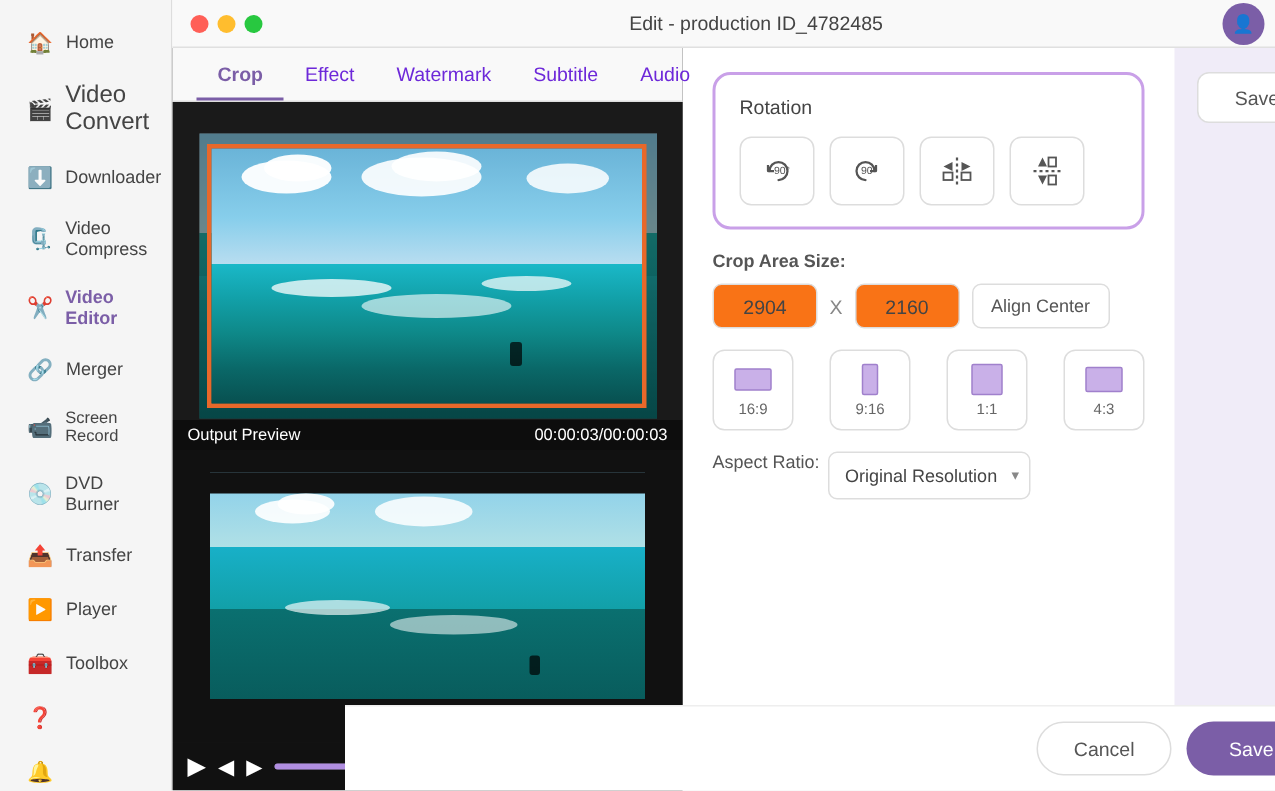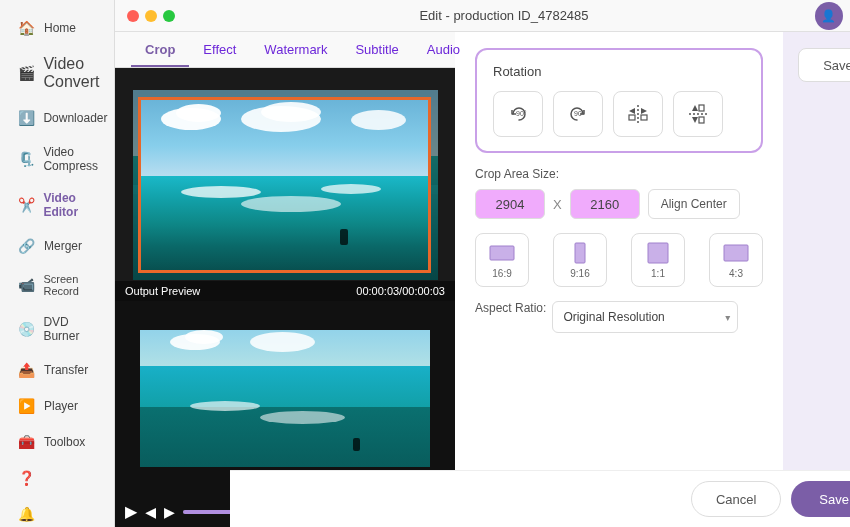--- a/index.html
+++ b/index.html
@@ -286,21 +286,21 @@
       gap: 8px;
     }
     .crop-input {
       width: 70px;
       height: 30px;
       border: 1px solid #ddd;
       border-radius: 6px;
       text-align: center;
       font-size: 13px;
       color: #444;
-      background: #f0abfc;
+      background: #f97316;
     }
     .crop-x { font-size: 13px; color: #888; }
     .align-center-btn {
       height: 30px;
       padding: 0 12px;
       border: 1px solid #ddd;
       border-radius: 6px;
       background: #fff;
       font-size: 12px;
       color: #555;
@@ -336,21 +336,21 @@
     .aspect-label { font-size: 10px; color: #666; }
 
     
     .aspect-ratio-row {
       display: flex;
       flex-direction: row;
       gap: 6px;
     }
     .select-wrap {
       position: relative;
-      width: 186px;
+      width: 135px;
     }
     .aspect-select {
       width: 100%;
       height: 32px;
       border: 1px solid #ddd;
       border-radius: 6px;
       padding: 0 10px;
       font-size: 12px;
       color: #444;
       background: #fff;
@@ -655,21 +655,21 @@
               <polygon points="10,22 7,16 13,16" fill="#555"></polygon>
               <rect x="14" y="4" width="5" height="6" fill="none" stroke="#555" stroke-width="1.2"></rect>
               <rect x="14" y="16" width="5" height="6" fill="none" stroke="#555" stroke-width="1.2"></rect>
             </svg>
           </div>
         </div>
       </div>
 
 
       <div>
-        <div class="size-label" style="margin-bottom:8px;">Crop Area Size:</div>
+        <div class="size-label" style="margin-bottom:8px;font-weight:bold;">Crop Area Size:</div>
         <div class="crop-area-row">
           <input class="crop-input" type="text" value="2904" style="">
           <span class="crop-x">X</span>
           <input class="crop-input" type="text" value="2160" style="">
           <button class="align-center-btn">Align Center</button>
         </div>
       </div>
 
       <div class="aspect-presets">
         <div class="aspect-btn">

